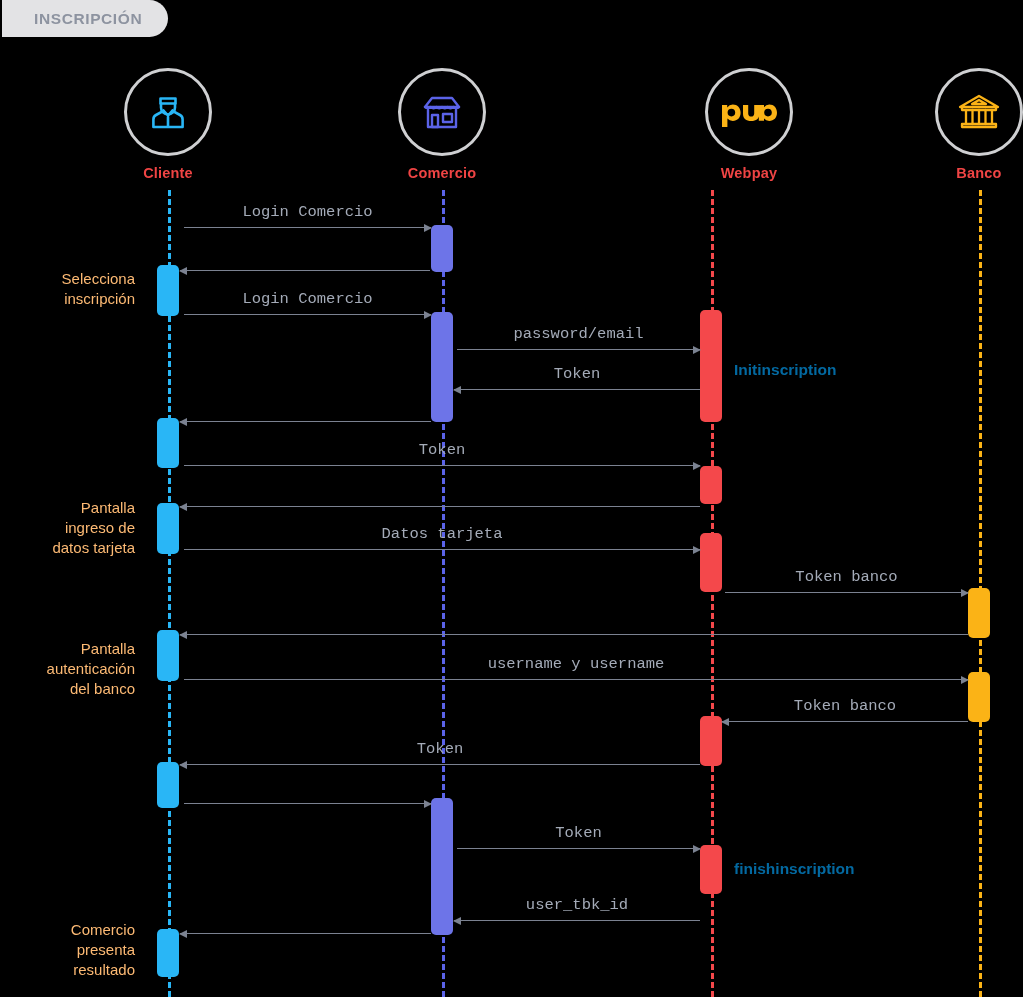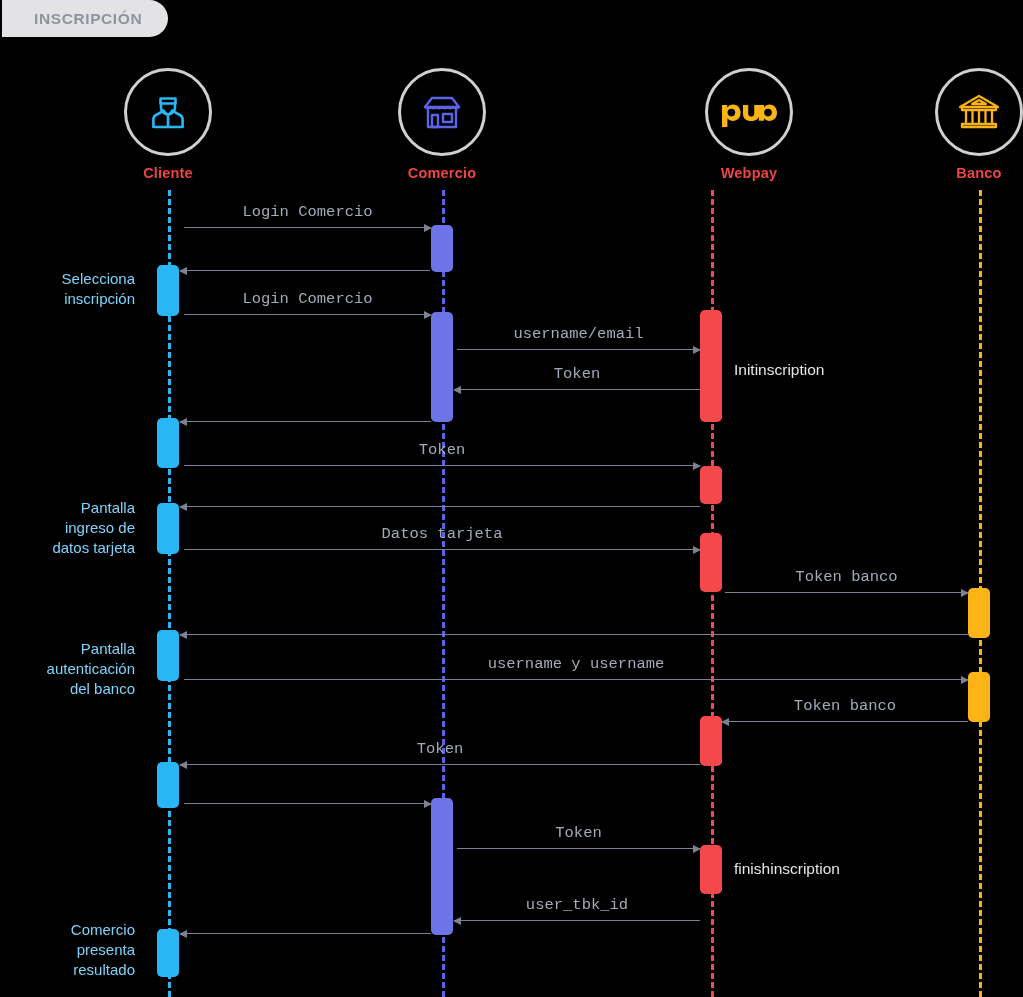--- a/index.html
+++ b/index.html
@@ -114,30 +114,30 @@
     white-space: nowrap;
     font-family: Liberation Mono, monospace;
   }
 
   
   .side-note {
     position: absolute;
     text-align: right;
     font-size: 15px;
     line-height: 1.32;
-    color: #7dd3fc;
+    color: #fdba74;
     white-space: pre-line;
   }
 
   
   .api-note {
     position: absolute;
     font-size: 15.5px;
-    font-weight: normal;
-    color: #e5e5e5;
+    font-weight: bold;
+    color: #0369a1;
     white-space: nowrap;
   }
 </style>
 </head>
 <body>
 
 <div id="stage">
 
   <div class="phase-badge">INSCRIPCIÓN</div>
 
@@ -230,21 +230,21 @@
       </div>
       <div class="msg" style="left: 180px; width: 250px; top: 270px;">
         <div class="arrow-head left"></div>
       </div>
       <div class="msg" style="left: 184px; width: 247px; top: 314px;">
         <div class="arrow-head right"></div>
         <div class="msg-label">Login Comercio</div>
       </div>
       <div class="msg" style="left: 457px; width: 243px; top: 349px;">
         <div class="arrow-head right"></div>
-        <div class="msg-label">username/email</div>
+        <div class="msg-label">password/email</div>
       </div>
       <div class="msg" style="left: 454px; width: 246px; top: 389px;">
         <div class="arrow-head left"></div>
         <div class="msg-label">Token</div>
       </div>
       <div class="msg" style="left: 180px; width: 251px; top: 421px;">
         <div class="arrow-head left"></div>
       </div>
       <div class="msg" style="left: 184px; width: 516px; top: 465px;">
         <div class="arrow-head right"></div>

